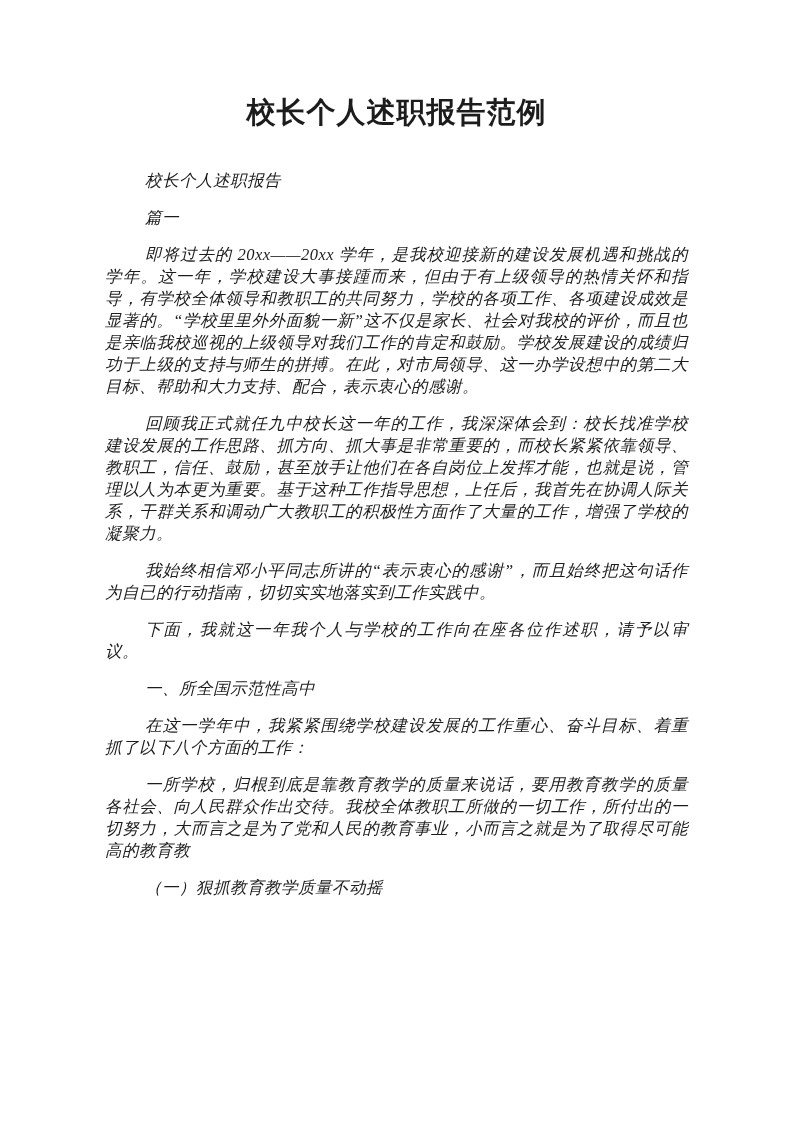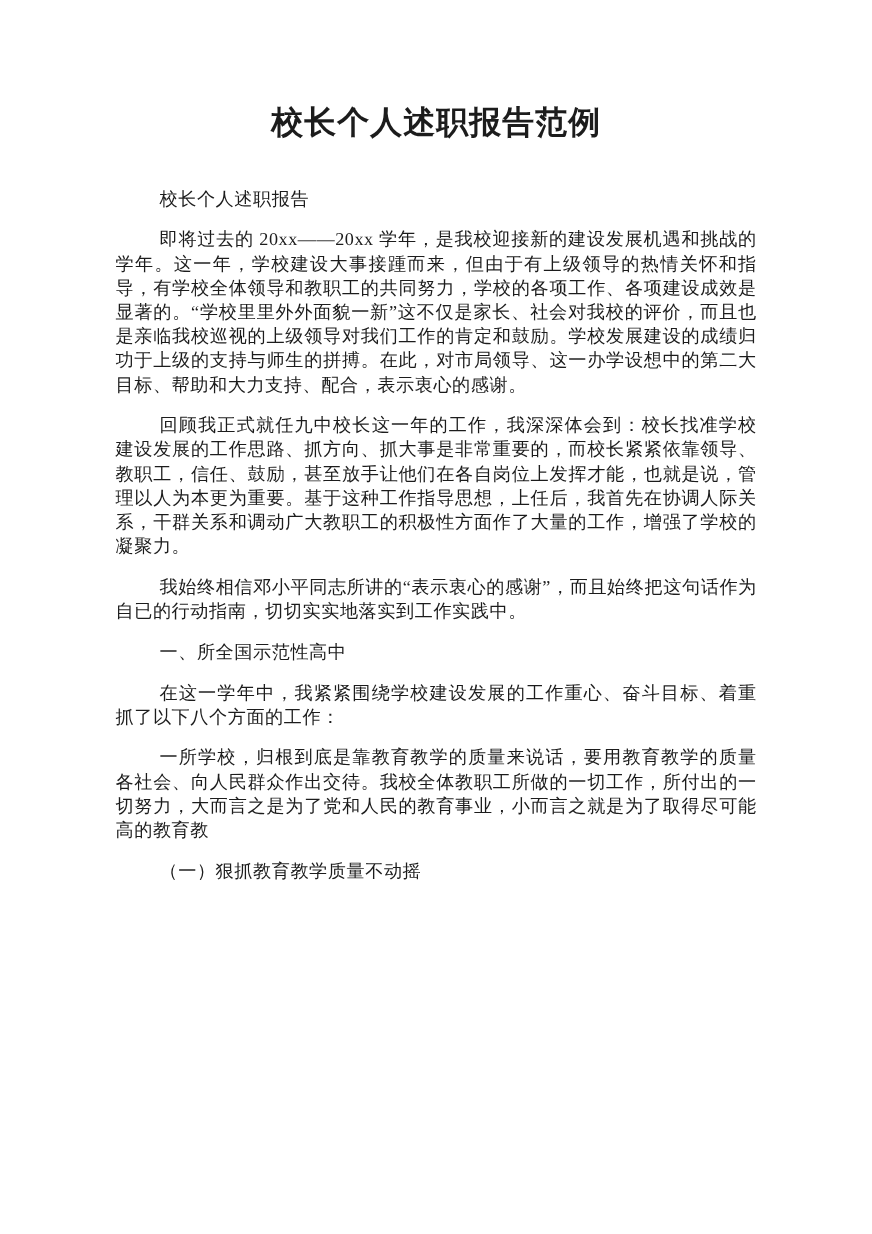--- a/index.html
+++ b/index.html
@@ -31,31 +31,34 @@
     margin: 35px 105px 0 105px;
   }
   .content p {
     margin: 0 0 15px 0;
     font-size: 16.5px;
     line-height: 22px;
     text-indent: 40px;
     text-align: justify;
     letter-spacing: 0.5px;
     word-break: break-all;
+    font-style: italic;
   }
 </style>
 </head>
 <body>
 
 <div class="page">
   <h1 class="doc-title"><span>校长个人述职报告范例</span></h1>
 
   <div class="content">
     <p>校长个人述职报告</p>
+    <p>篇一</p>
     <p>即将过去的 20xx——20xx 学年，是我校迎接新的建设发展机遇和挑战的学年。这一年，学校建设大事接踵而来，但由于有上级领导的热情关怀和指导，有学校全体领导和教职工的共同努力，学校的各项工作、各项建设成效是显著的。“学校里里外外面貌一新”这不仅是家长、社会对我校的评价，而且也是亲临我校巡视的上级领导对我们工作的肯定和鼓励。学校发展建设的成绩归功于上级的支持与师生的拼搏。在此，对市局领导、这一办学设想中的第二大目标、帮助和大力支持、配合，表示衷心的感谢。</p>
     <p>回顾我正式就任九中校长这一年的工作，我深深体会到：校长找准学校建设发展的工作思路、抓方向、抓大事是非常重要的，而校长紧紧依靠领导、教职工，信任、鼓励，甚至放手让他们在各自岗位上发挥才能，也就是说，管理以人为本更为重要。基于这种工作指导思想，上任后，我首先在协调人际关系，干群关系和调动广大教职工的积极性方面作了大量的工作，增强了学校的凝聚力。</p>
     <p>我始终相信邓小平同志所讲的“表示衷心的感谢”，而且始终把这句话作为自已的行动指南，切切实实地落实到工作实践中。</p>
+    <p>下面，我就这一年我个人与学校的工作向在座各位作述职，请予以审议。</p>
     <p>一、所全国示范性高中</p>
     <p>在这一学年中，我紧紧围绕学校建设发展的工作重心、奋斗目标、着重抓了以下八个方面的工作：</p>
     <p>一所学校，归根到底是靠教育教学的质量来说话，要用教育教学的质量各社会、向人民群众作出交待。我校全体教职工所做的一切工作，所付出的一切努力，大而言之是为了党和人民的教育事业，小而言之就是为了取得尽可能高的教育教</p>
     <p>（一）狠抓教育教学质量不动摇</p>
   </div>
 </div>
 
 </body></html>

